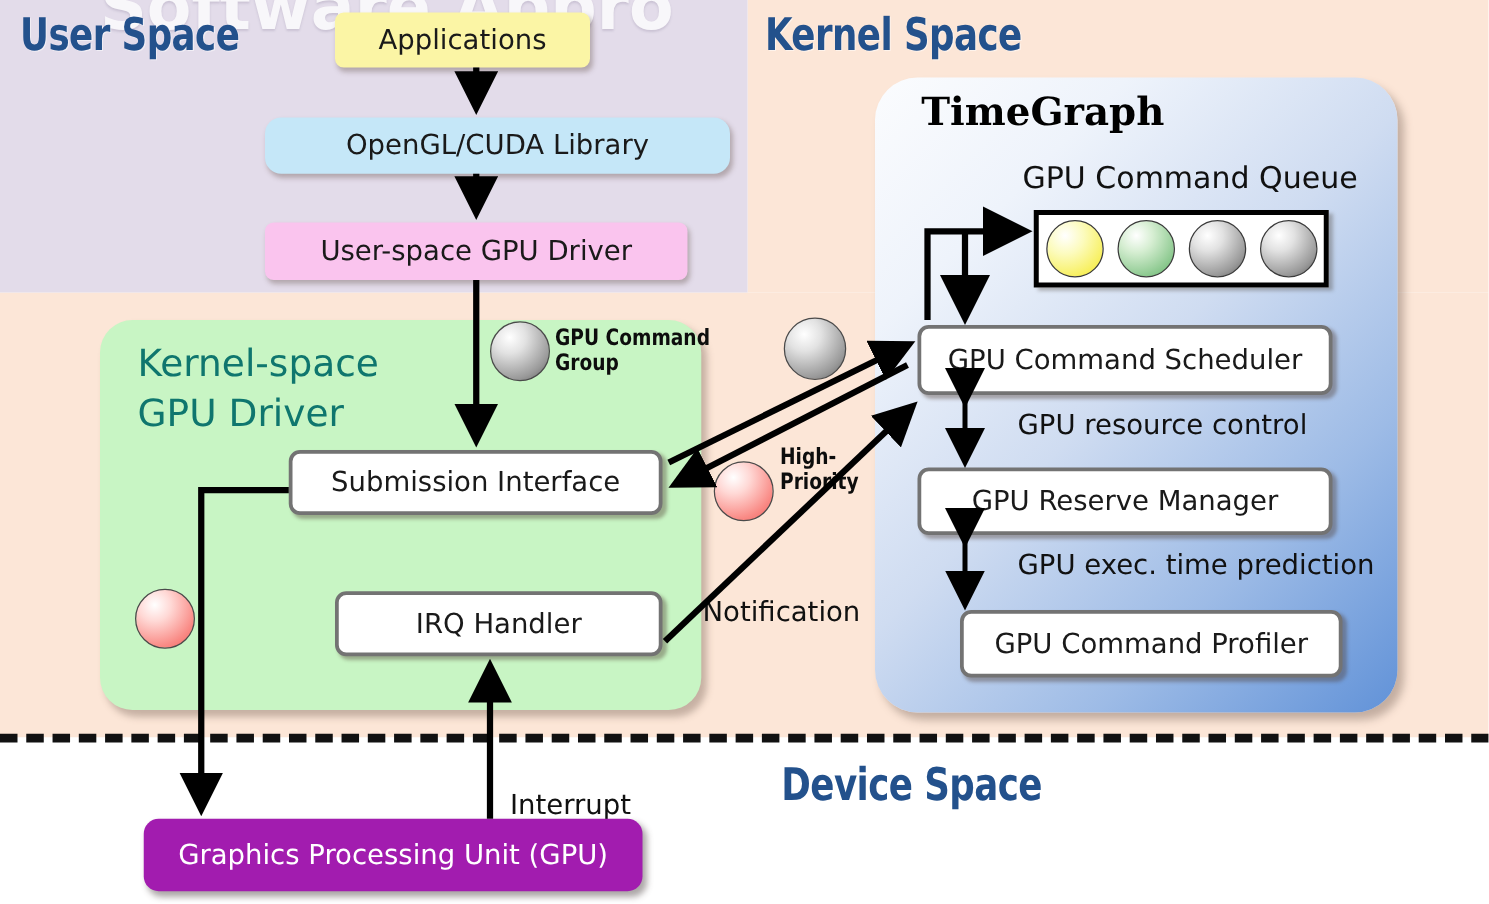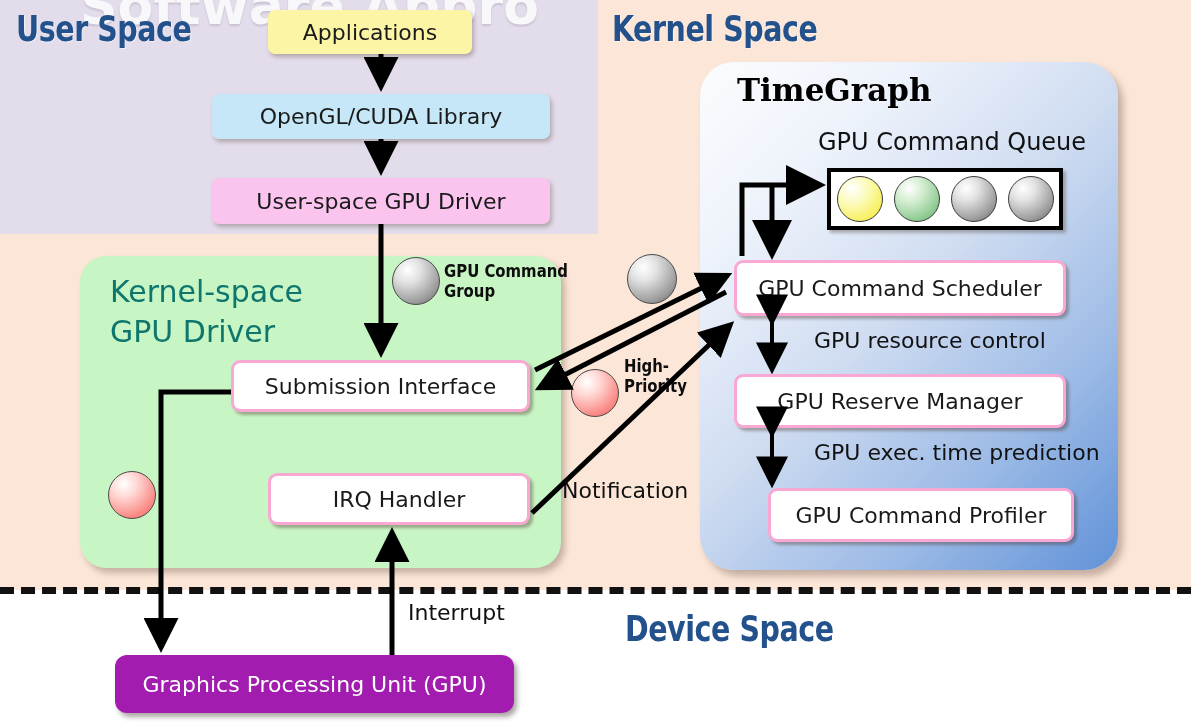--- a/index.html
+++ b/index.html
@@ -37,25 +37,25 @@
   #title-device{left:625px;top:608px;}
   
   .box{
     position:absolute;box-sizing:border-box;
     display:flex;align-items:center;justify-content:center;
     font-size:22px;color:#1a1a1a;white-space:nowrap;
     border-radius:7px;
   }
   .flatbox{box-shadow:2px 3px 4px rgba(90,70,60,.35);}
   .wbox{
-    background:#ffffff;border:3px solid #f9a8d4;border-radius:9px;
+    background:#ffffff;border:3px solid #737373;border-radius:9px;
     box-shadow:3px 3px 3px rgba(80,60,50,.40);
   }
   #box-applications{left:268px;top:10px;width:204px;height:44px;background:#fbf5a5;}
-  #box-opengl{left:212px;top:94px;width:338px;height:45px;background:#c5e7f8;}
+  #box-opengl{left:212px;top:94px;width:372px;height:45px;background:#c5e7f8;border-radius:13px;}
   #box-userdrv{left:212px;top:178px;width:338px;height:46px;background:#fac4ee;}
   #box-submission{left:231px;top:360px;width:299px;height:52px;}
   #box-irq{left:268px;top:473px;width:262px;height:52px;}
   #box-sched{left:734px;top:260px;width:332px;height:56px;}
   #box-reserve{left:734px;top:374px;width:332px;height:54px;}
   #box-profiler{left:740px;top:488px;width:306px;height:54px;margin-left:28px;}
   #box-gpu{
     left:115px;top:655px;width:399px;height:58px;background:#a21caf;
     color:#ffffff;border-radius:12px;font-size:22px;
     box-shadow:3px 4px 5px rgba(70,60,60,.45);
@@ -109,21 +109,21 @@
     font-family:"DejaVu Sans Condensed","DejaVu Sans","Liberation Sans",sans-serif;
     transform:scaleX(.92);transform-origin:left top;
   }
   #txt-cmdgroup{left:444px;top:261px;width:170px;}
   #txt-hp{left:624px;top:356px;width:90px;}
   
   .edge-label{position:absolute;font-size:22px;color:#111;white-space:nowrap;}
   #lbl-resource{left:814px;top:328px;}
   #lbl-exec{left:814px;top:440px;}
   #lbl-notification{left:562px;top:478px;}
-  #lbl-interrupt{left:408px;top:600px;}
+  #lbl-interrupt{left:408px;top:632px;}
   svg#wires{position:absolute;left:0;top:0;width:1191px;height:723px;pointer-events:none;}
 </style>
 </head>
 <body>
 
 <div id="stage">
 
   <div class="band" id="kernel-band"></div>
   <div class="band" id="kernel-band-right"></div>
   <div class="band" id="user-band"></div>

